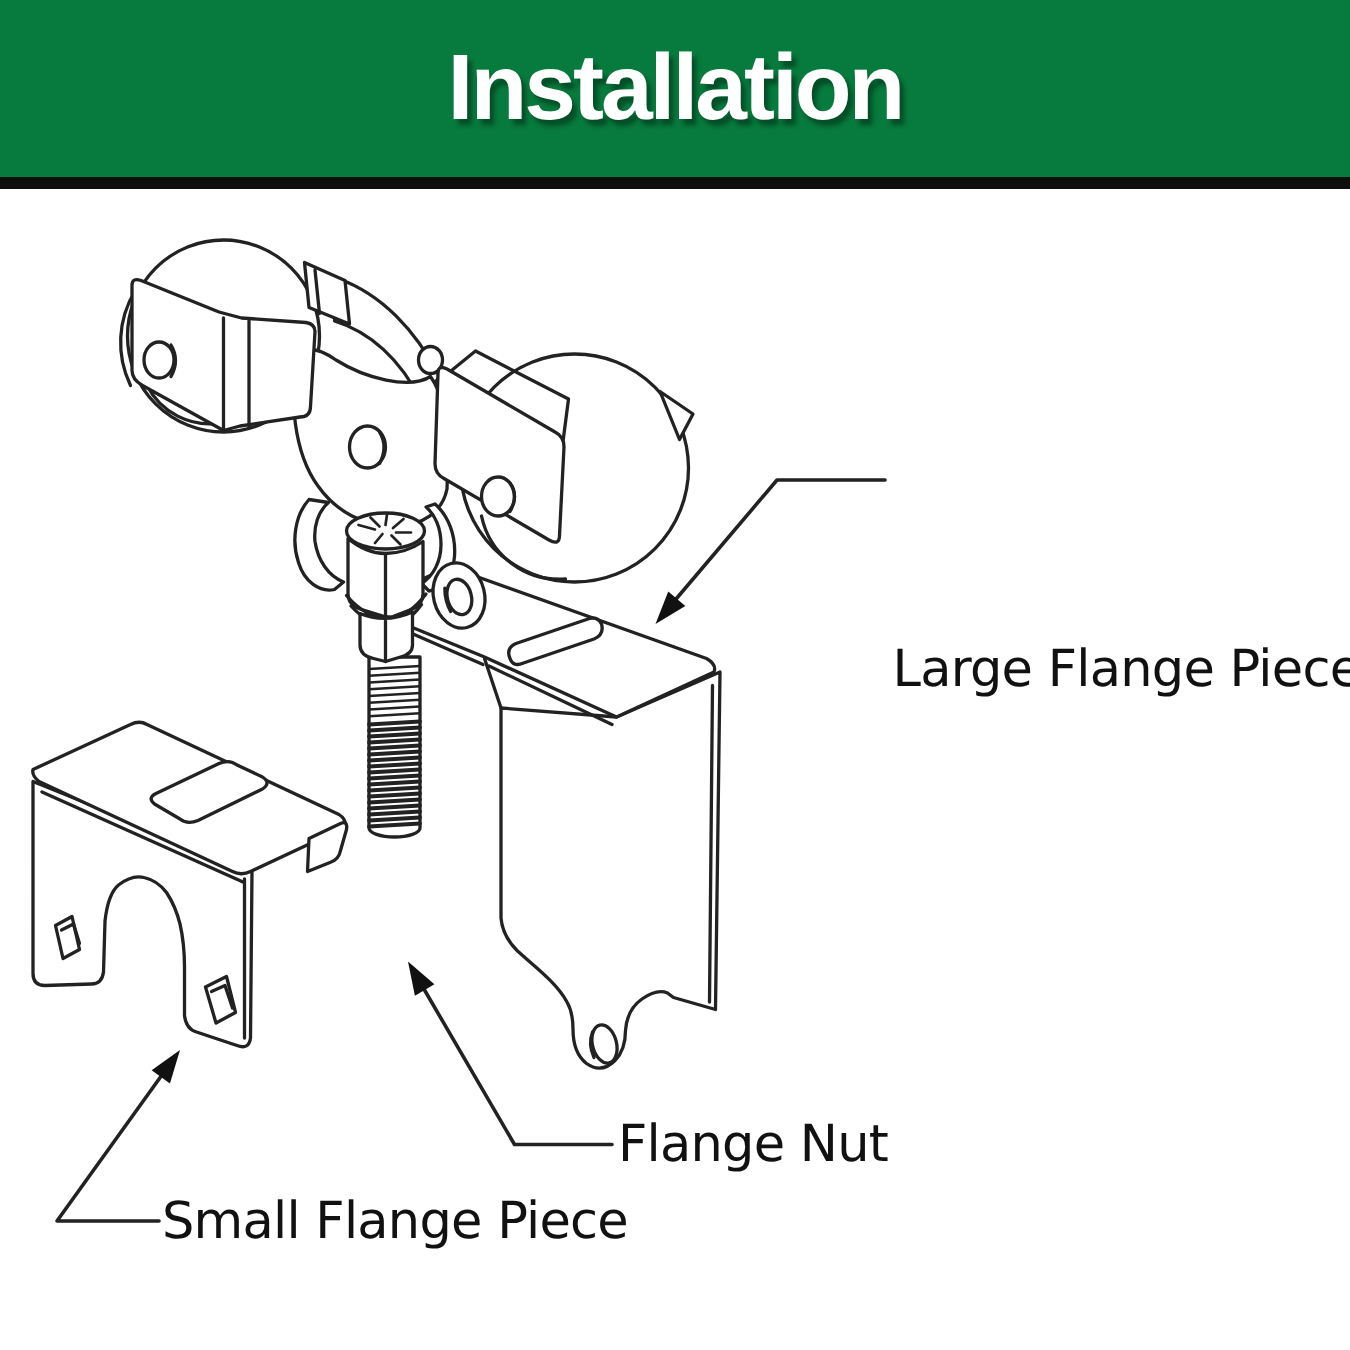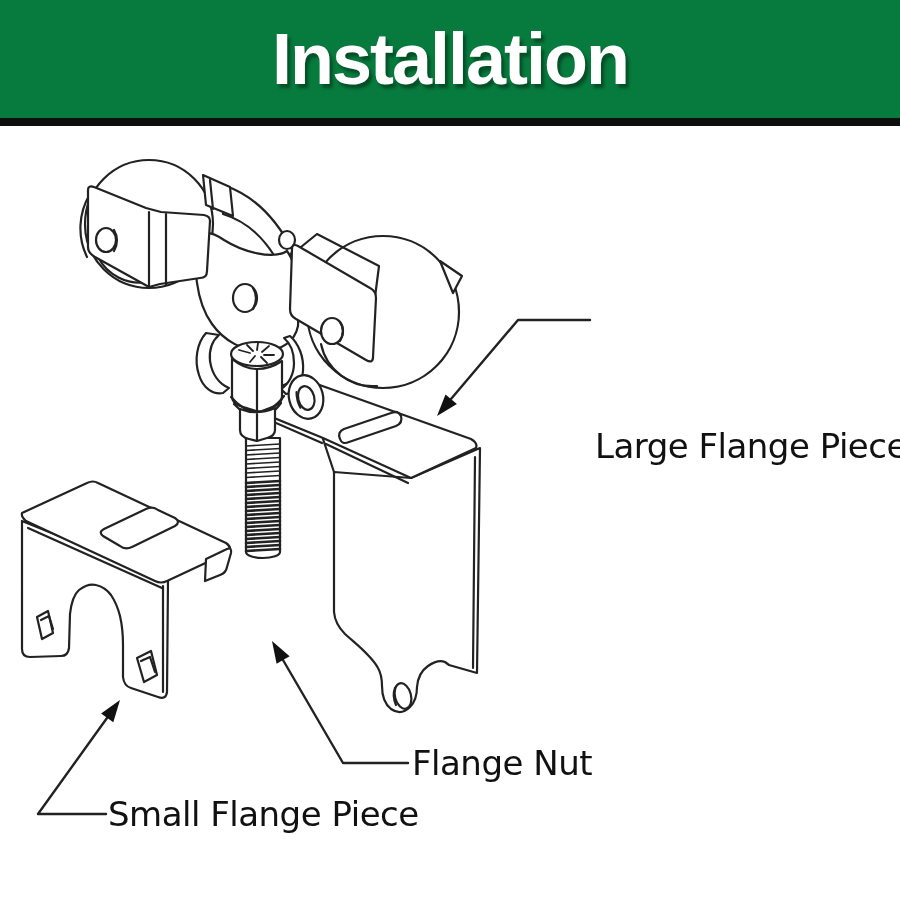--- a/index.html
+++ b/index.html
@@ -1,18 +1,18 @@
 <!DOCTYPE html>
 <html><head>
 <meta charset="utf-8">
 <style>
   html,body{margin:0;padding:0;background:#fff;width:900px;height:900px;overflow:hidden;}
   .page{position:relative;width:900px;height:900px;background:#ffffff;font-family:"DejaVu Sans",sans-serif;}
   .header{position:absolute;left:0;top:0;width:900px;height:118px;background:#077A3D;display:flex;align-items:center;justify-content:center;}
-  .header h1{margin:0;font-family:"Liberation Sans",sans-serif;font-weight:bold;font-size:72px;letter-spacing:-2px;color:#ffffff;text-shadow:3px 4px 3px rgba(0,25,10,0.45);line-height:118px;}
+  .header h1{margin:0;font-family:"Liberation Sans",sans-serif;font-weight:bold;font-size:62px;letter-spacing:-2px;color:#ffffff;text-shadow:3px 4px 3px rgba(0,25,10,0.45);line-height:118px;}
   .black-bar{position:absolute;left:0;top:118px;width:900px;height:8px;background:#0e0e0e;}
   .diagram{position:absolute;left:0;top:126px;width:800px;height:774px;}
   .diagram svg{position:absolute;left:0;top:0;}
   .part-label{position:absolute;color:#111111;font-size:34px;letter-spacing:-0.5px;white-space:nowrap;line-height:40px;}
   #lbl-large{left:595px;top:300px;}
   #lbl-nut{left:412px;top:617px;}
   #lbl-small{left:108px;top:668px;}
 </style>
 </head>
 <body>

